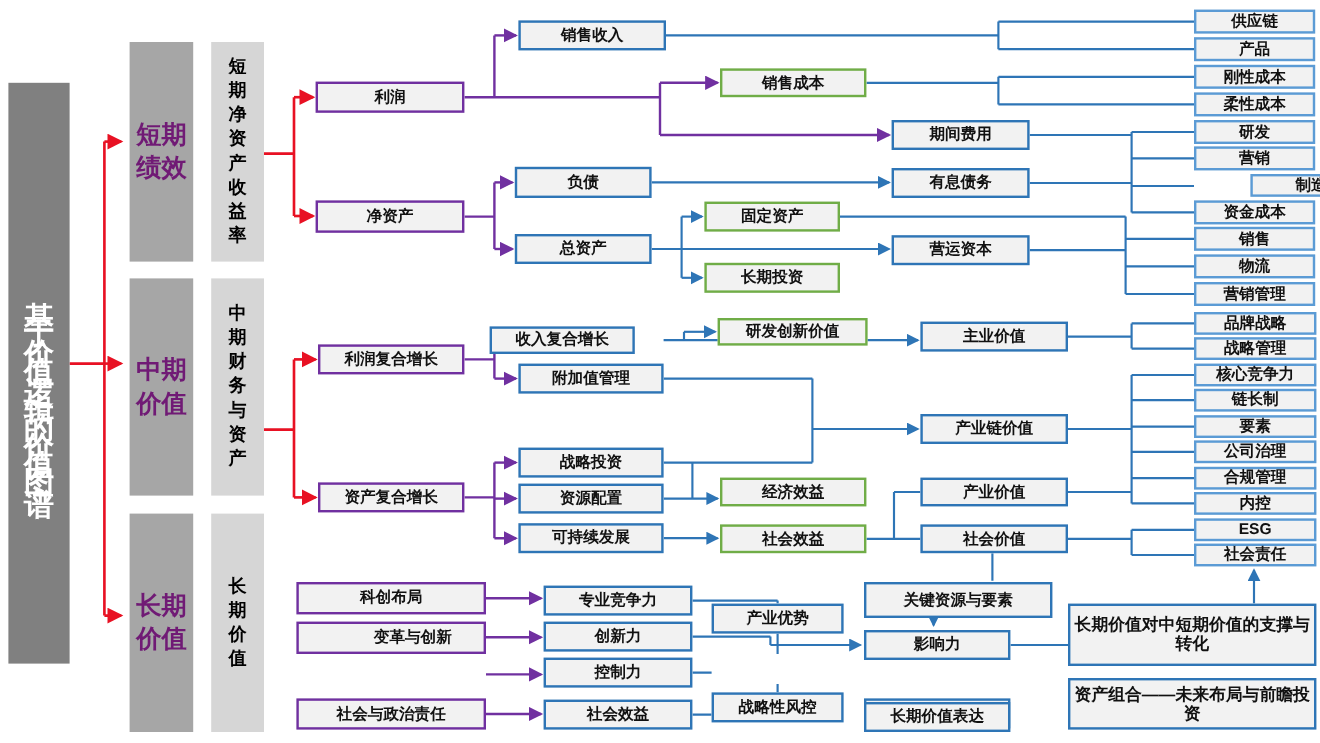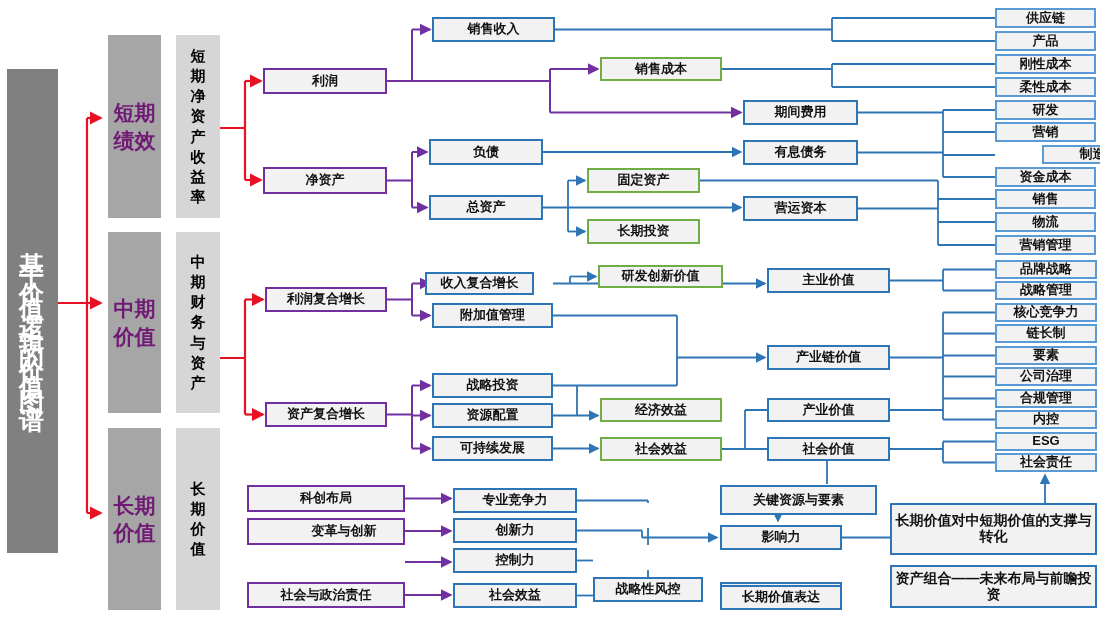--- a/index.html
+++ b/index.html
@@ -122,36 +122,37 @@
   <div class="box b-purple" style="left:263px;top:167px;width:124px;height:27px;">净资产</div>
   <div class="box b-purple" style="left:265px;top:287px;width:122px;height:25px;">利润复合增长</div>
   <div class="box b-purple" style="left:265px;top:402px;width:122px;height:25px;">资产复合增长</div>
   <div class="box b-purple" style="left:247px;top:485px;width:158px;height:27px;">科创布局</div>
   <div class="box b-purple" style="left:247px;top:518px;width:158px;height:27px;padding-left:38px;">变革与创新</div>
   <div class="box b-purple" style="left:247px;top:582px;width:158px;height:26px;">社会与政治责任</div>
 
   <div class="box b-blue" style="left:432px;top:17px;width:123px;height:25px;">销售收入</div>
   <div class="box b-blue" style="left:429px;top:139px;width:114px;height:26px;">负债</div>
   <div class="box b-blue" style="left:429px;top:195px;width:114px;height:25px;">总资产</div>
-  <div class="box b-blue" style="left:425px;top:272px;width:109px;height:23px;">收入复合增长</div>
+  <div class="box b-blue" style="left:408px;top:272px;width:121px;height:23px;">收入复合增长</div>
   <div class="box b-blue" style="left:432px;top:303px;width:121px;height:25px;">附加值管理</div>
   <div class="box b-blue" style="left:432px;top:373px;width:121px;height:25px;">战略投资</div>
   <div class="box b-blue" style="left:432px;top:403px;width:121px;height:25px;">资源配置</div>
   <div class="box b-blue" style="left:432px;top:436px;width:121px;height:25px;">可持续发展</div>
   <div class="box b-blue" style="left:743px;top:100px;width:115px;height:25px;">期间费用</div>
   <div class="box b-blue" style="left:743px;top:140px;width:115px;height:25px;">有息债务</div>
   <div class="box b-blue" style="left:743px;top:196px;width:115px;height:25px;">营运资本</div>
   <div class="box b-blue" style="left:767px;top:268px;width:123px;height:25px;">主业价值</div>
   <div class="box b-blue" style="left:767px;top:345px;width:123px;height:25px;">产业链价值</div>
   <div class="box b-blue" style="left:767px;top:398px;width:123px;height:24px;">产业价值</div>
   <div class="box b-blue" style="left:767px;top:437px;width:123px;height:24px;">社会价值</div>
   <div class="box b-blue" style="left:453px;top:488px;width:124px;height:25px;">专业竞争力</div>
   <div class="box b-blue" style="left:453px;top:518px;width:124px;height:25px;">创新力</div>
   <div class="box b-blue" style="left:453px;top:548px;width:124px;height:25px;">控制力</div>
   <div class="box b-blue" style="left:453px;top:583px;width:124px;height:25px;">社会效益</div>
+  <div class="box b-blue" style="left:593px;top:503px;width:110px;height:25px;">产业优势</div>
   <div class="box b-blue" style="left:593px;top:577px;width:110px;height:25px;">战略性风控</div>
   <div class="box b-blue" style="left:720px;top:485px;width:157px;height:30px;">关键资源与要素</div>
   <div class="box b-blue" style="left:720px;top:525px;width:122px;height:25px;">影响力</div>
   <div class="box b-blue" style="left:720px;top:555px;width:122px;height:25px;margin-top:27px;">抗风险能力</div>
   <div class="box b-blue" style="left:720px;top:585px;width:122px;height:25px;">长期价值表达</div>
   <div class="box b-blue big" style="left:890px;top:503px;width:207px;height:52px;">长期价值对中短期价值的支撑与转化</div>
   <div class="box b-blue big" style="left:890px;top:565px;width:207px;height:43px;">资产组合——未来布局与前瞻投资</div>
 
   <div class="box b-green" style="left:600px;top:57px;width:122px;height:24px;">销售成本</div>
   <div class="box b-green" style="left:587px;top:168px;width:113px;height:25px;">固定资产</div>

